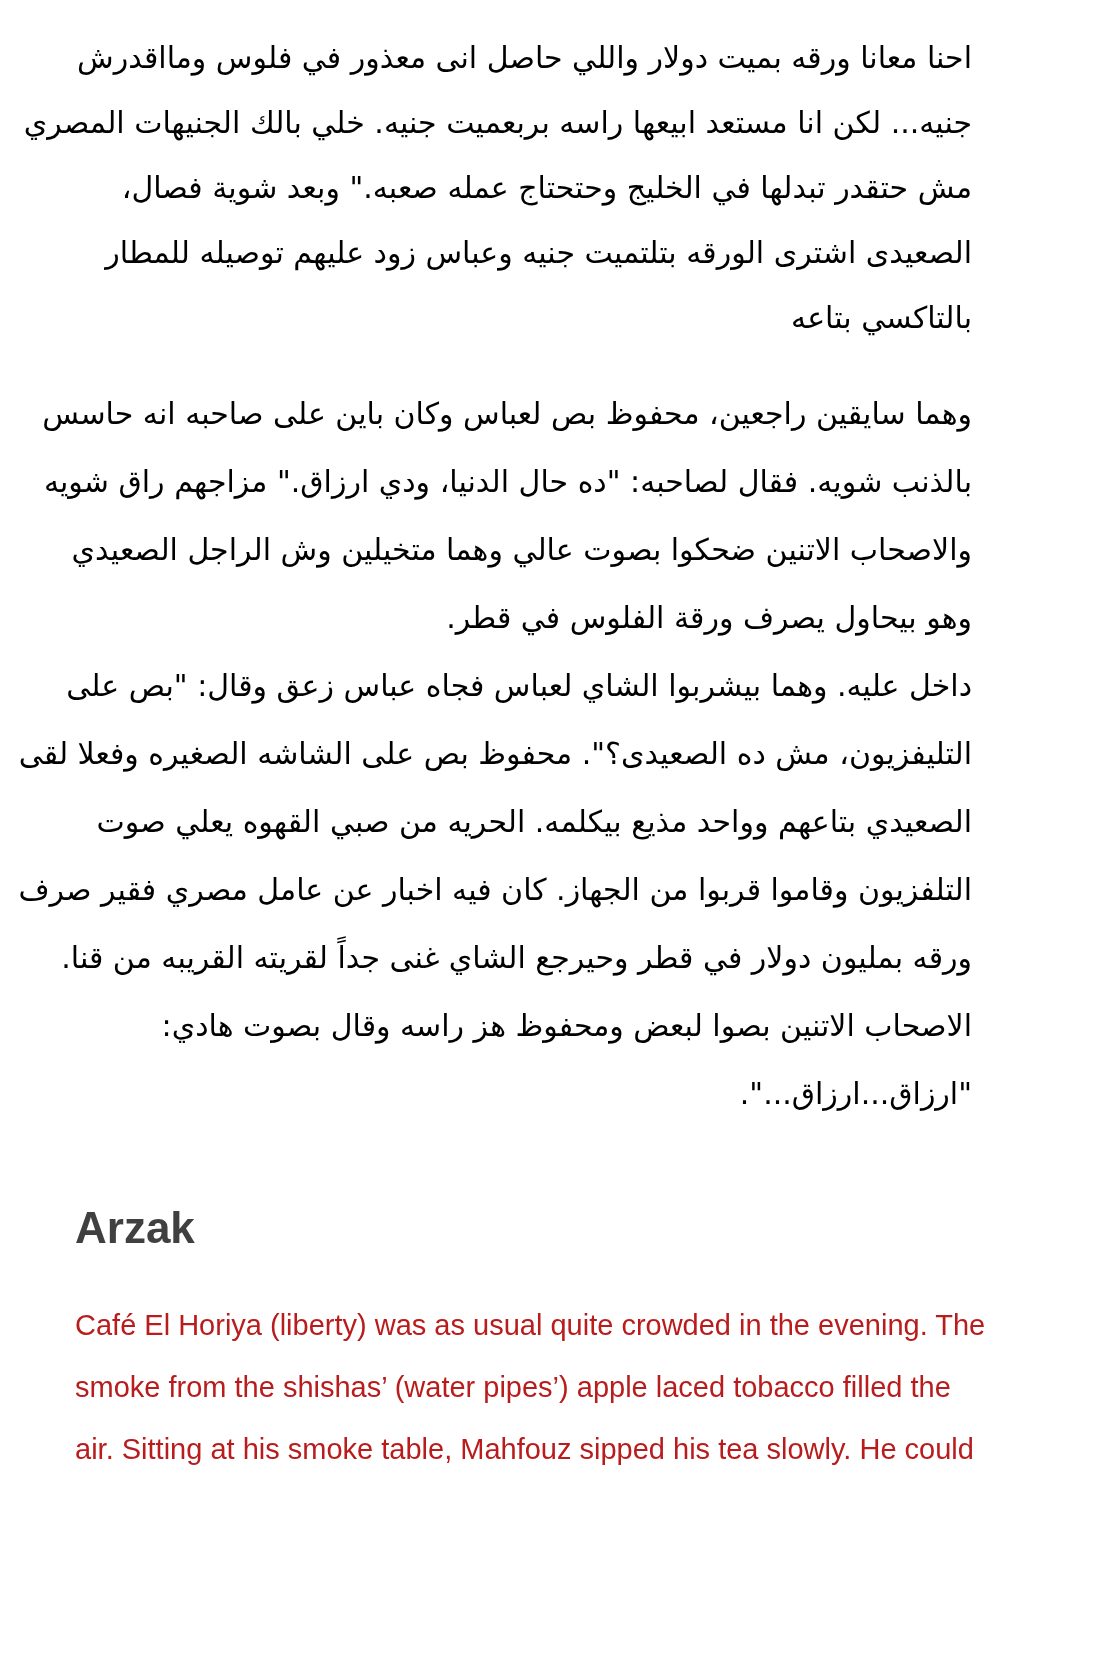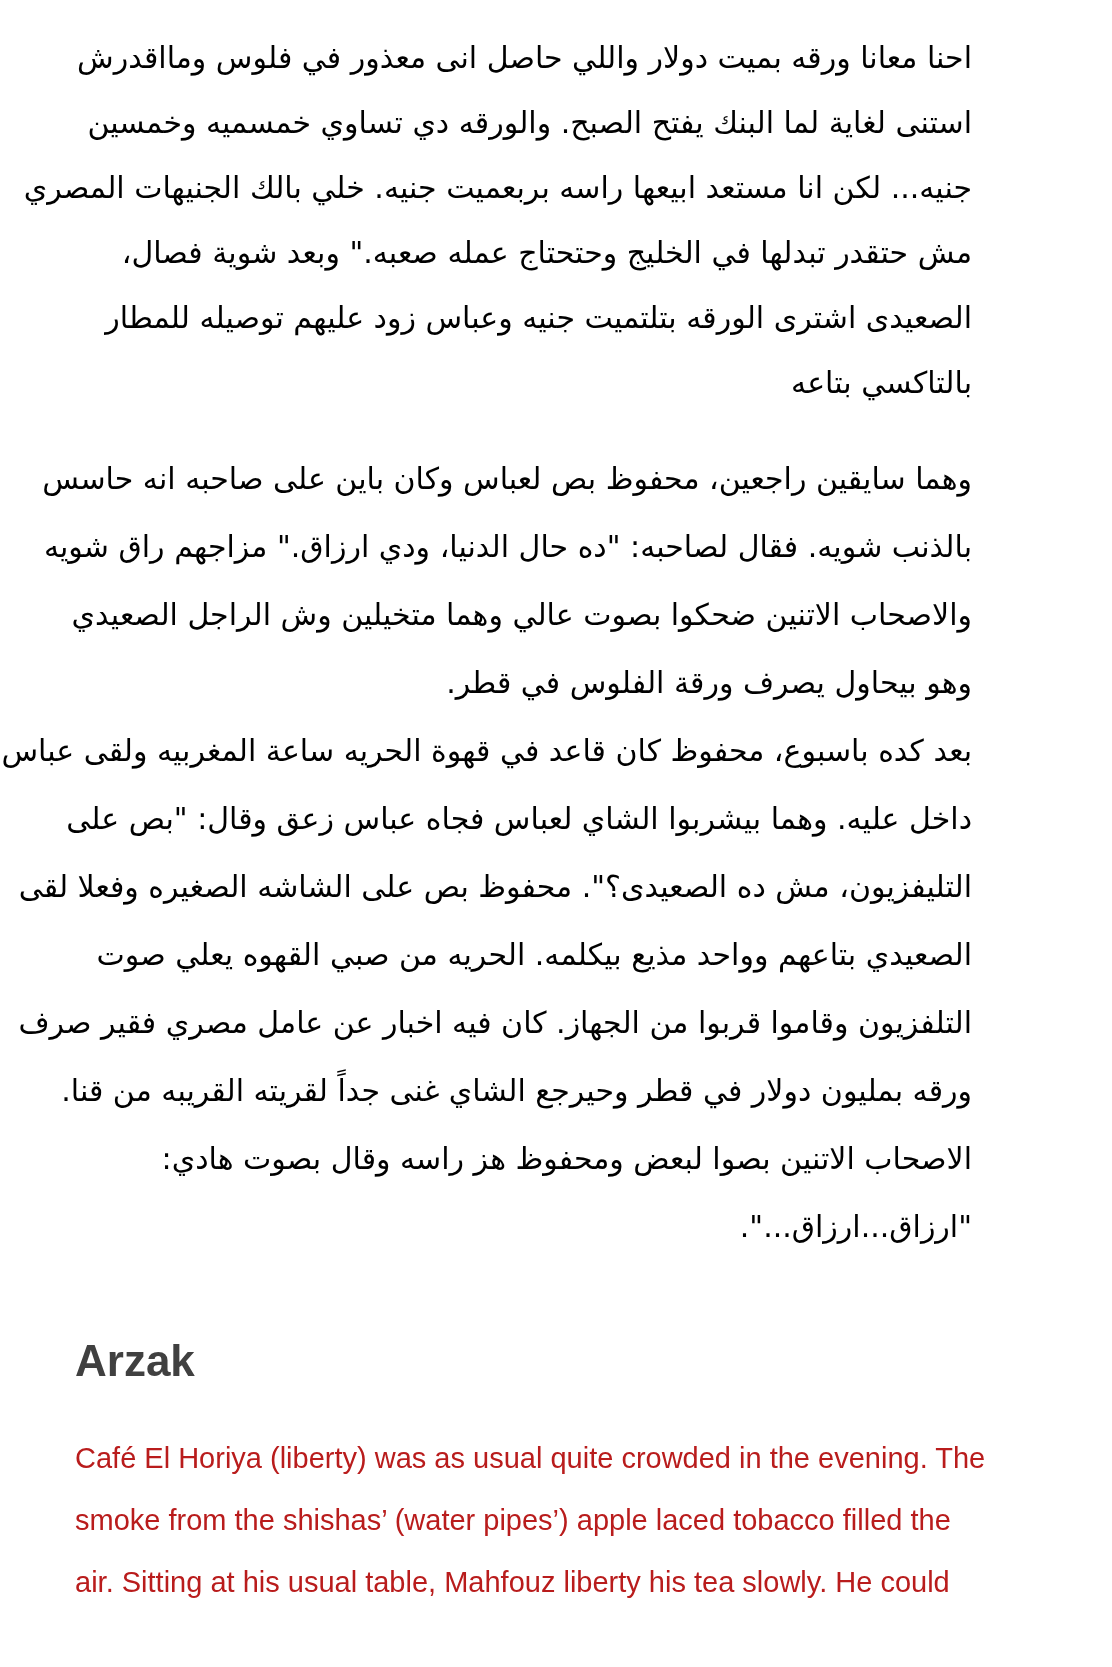--- a/index.html
+++ b/index.html
@@ -46,43 +46,41 @@
     color: #b91c1c;
   }
 </style>
 </head>
 <body>
 
 <div class="page">
 
   <div class="ar-paragraph ar-paragraph-1">
     <div class="ar-line">احنا معانا ورقه بميت دولار واللي حاصل انى معذور في فلوس ومااقدرش</div>
-    <div class="ar-line">استنى لغاية لما البنك يفتح الصبح. والورقه دي تساوي خمسميه وخمسين</div>
     <div class="ar-line">جنيه... لكن انا مستعد ابيعها راسه بربعميت جنيه. خلي بالك الجنيهات المصري</div>
     <div class="ar-line">مش حتقدر تبدلها في الخليج وحتحتاج عمله صعبه." وبعد شوية فصال،</div>
     <div class="ar-line">الصعيدى اشترى الورقه بتلتميت جنيه وعباس زود عليهم توصيله للمطار</div>
     <div class="ar-line">بالتاكسي بتاعه</div>
   </div>
 
   <div class="ar-paragraph ar-paragraph-2">
     <div class="ar-line">وهما سايقين راجعين، محفوظ بص لعباس وكان باين على صاحبه انه حاسس</div>
     <div class="ar-line">بالذنب شويه. فقال لصاحبه: "ده حال الدنيا، ودي ارزاق." مزاجهم راق شويه</div>
     <div class="ar-line">والاصحاب الاتنين ضحكوا بصوت عالي وهما متخيلين وش الراجل الصعيدي</div>
     <div class="ar-line">وهو بيحاول يصرف ورقة الفلوس في قطر.</div>
-    <div class="ar-line">بعد كده باسبوع، محفوظ كان قاعد في قهوة الحريه ساعة المغربيه ولقى عباس</div>
     <div class="ar-line">داخل عليه. وهما بيشربوا الشاي لعباس فجاه عباس زعق وقال: "بص على</div>
     <div class="ar-line">التليفزيون، مش ده الصعيدى؟". محفوظ بص على الشاشه الصغيره وفعلا لقى</div>
     <div class="ar-line">الصعيدي بتاعهم وواحد مذيع بيكلمه. الحريه من صبي القهوه يعلي صوت</div>
     <div class="ar-line">التلفزيون وقاموا قربوا من الجهاز. كان فيه اخبار عن عامل مصري فقير صرف</div>
     <div class="ar-line">ورقه بمليون دولار في قطر وحيرجع الشاي غنى جداً لقريته القريبه من قنا.</div>
     <div class="ar-line">الاصحاب الاتنين بصوا لبعض ومحفوظ هز راسه وقال بصوت هادي:</div>
     <div class="ar-line">"ارزاق...ارزاق...".</div>
   </div>
 
   <h1 class="story-heading">Arzak</h1>
 
   <div class="en-paragraph">
     <div class="en-line">Café El Horiya (liberty) was as usual quite crowded in the evening. The</div>
     <div class="en-line">smoke from the shishas’ (water pipes’) apple laced tobacco filled the</div>
-    <div class="en-line">air. Sitting at his usual table, Mahfouz liberty his tea slowly. He could</div>
+    <div class="en-line">air. Sitting at his smoke table, Mahfouz sipped his tea slowly. He could</div>
   </div>
 
 </div>
 
 </body></html>

